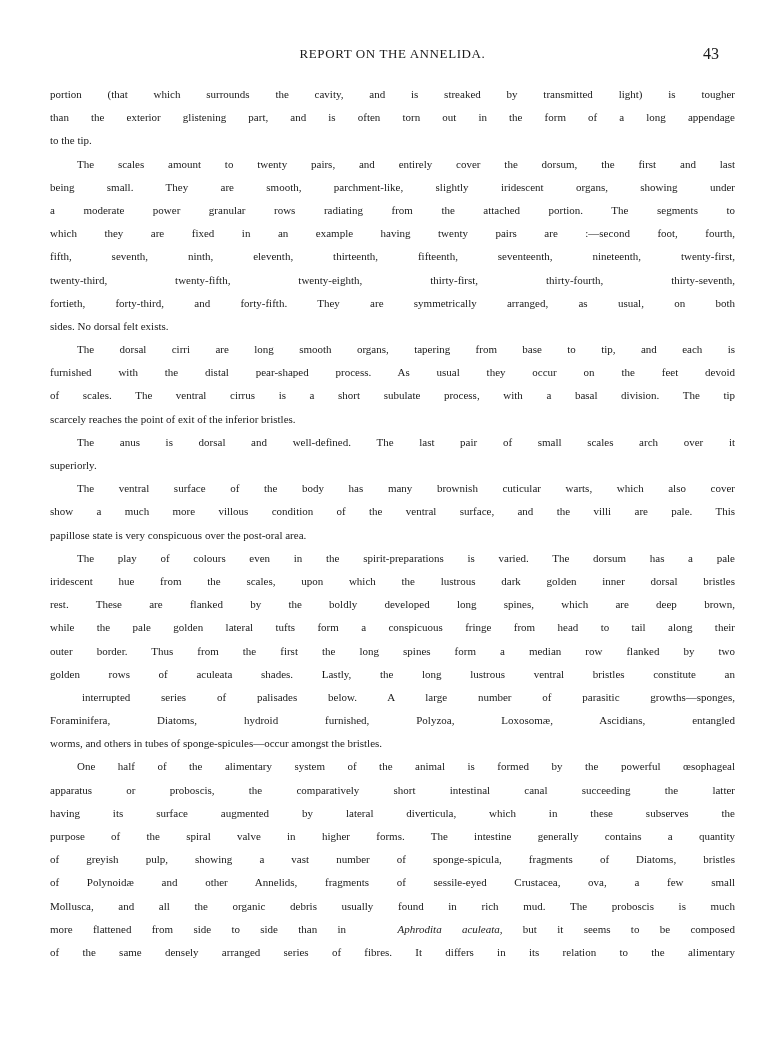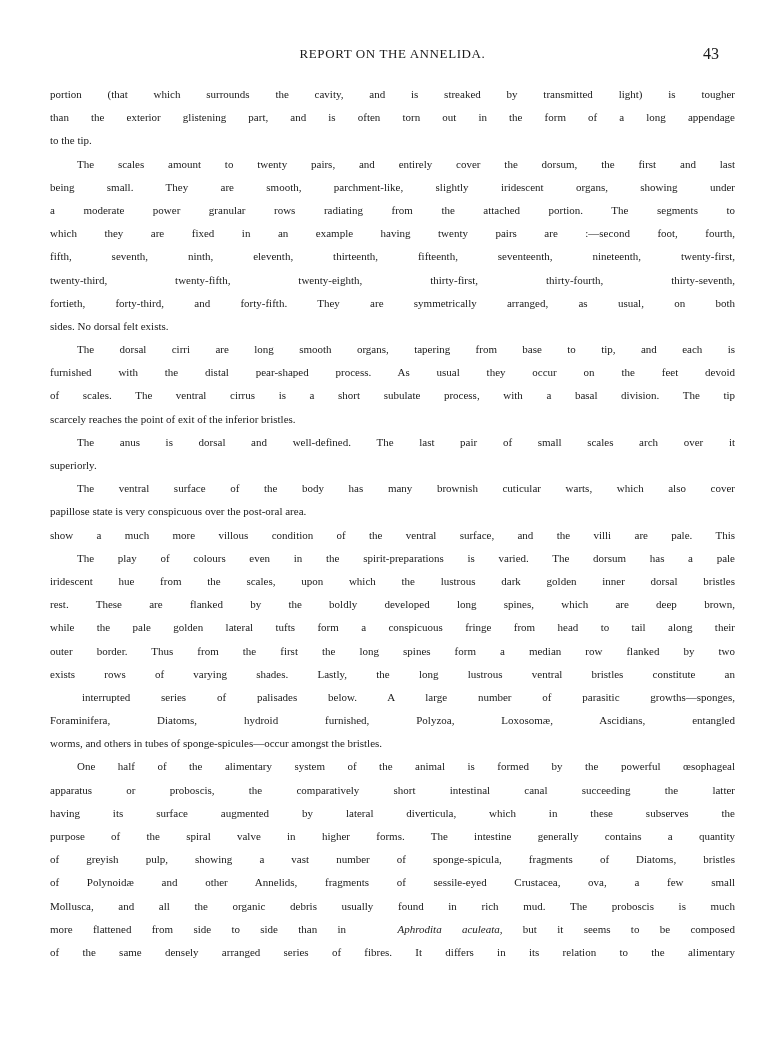--- a/index.html
+++ b/index.html
@@ -105,31 +105,31 @@
       <span class="line last" style="white-space: nowrap;">scarcely reaches the point of exit of the inferior bristles.</span>
     </p>
 
     <p class="para">
       <span class="line indent" style="white-space: nowrap; display: block; word-spacing: 0px;">The anus is dorsal and well-defined.  The last pair of small scales arch over it</span>
       <span class="line last" style="white-space: nowrap;">superiorly.</span>
     </p>
 
     <p class="para">
       <span class="line indent" style="white-space: nowrap; display: block; word-spacing: 0px;">The ventral surface of the body has many brownish cuticular warts, which also cover</span>
+      <span class="line" style="white-space: nowrap; display: block; word-spacing: 0px;">show a much more villous condition of the ventral surface, and the villi are pale.  This</span>
       <span class="line last" style="white-space: nowrap;">papillose state is very conspicuous over the post-oral area.</span>
-      <span class="line" style="white-space: nowrap; display: block; word-spacing: 0px;">show a much more villous condition of the ventral surface, and the villi are pale.  This</span>
     </p>
 
     <p class="para">
       <span class="line indent" style="white-space: nowrap; display: block; word-spacing: 0px;">The play of colours even in the spirit-preparations is varied.  The dorsum has a pale</span>
       <span class="line" style="white-space: nowrap; display: block; word-spacing: 0px;">iridescent hue from the scales, upon which the lustrous dark golden inner dorsal bristles</span>
       <span class="line" style="white-space: nowrap; display: block; word-spacing: 0px;">rest.  These are flanked by the boldly developed long spines, which are deep brown,</span>
       <span class="line" style="white-space: nowrap; display: block; word-spacing: 0px;">while the pale golden lateral tufts form a conspicuous fringe from head to tail along their</span>
       <span class="line" style="white-space: nowrap; display: block; word-spacing: 0px;">outer border.  Thus from the first the long spines form a median row flanked by two</span>
-      <span class="line" style="white-space: nowrap; display: block; word-spacing: 0px;">exists rows of varying shades.  Lastly, the long lustrous ventral bristles constitute an</span>
+      <span class="line" style="white-space: nowrap; display: block; word-spacing: 0px;">golden rows of aculeata shades.  Lastly, the long lustrous ventral bristles constitute an</span>
       <span class="line" style="white-space: nowrap; display: block; word-spacing: 0px; margin-left: 32px;">interrupted series of palisades below.  A large number of parasitic growths—sponges,</span>
       <span class="line" style="white-space: nowrap; display: block; word-spacing: 0px;">Foraminifera, Diatoms, hydroid furnished, Polyzoa, Loxosomæ, Ascidians, entangled</span>
       <span class="line last" style="white-space: nowrap;">worms, and others in tubes of sponge-spicules—occur amongst the bristles.</span>
     </p>
 
     <p class="para">
       <span class="line indent" style="white-space: nowrap; display: block; word-spacing: 0px;">One half of the alimentary system of the animal is formed by the powerful œsophageal</span>
       <span class="line" style="white-space: nowrap; display: block; word-spacing: 0px;">apparatus or proboscis, the comparatively short intestinal canal succeeding the latter</span>
       <span class="line" style="white-space: nowrap; display: block; word-spacing: 0px;">having its surface augmented by lateral diverticula, which in these subserves the</span>
       <span class="line" style="white-space: nowrap; display: block; word-spacing: 0px;">purpose of the spiral valve in higher forms.  The intestine generally contains a quantity</span>

